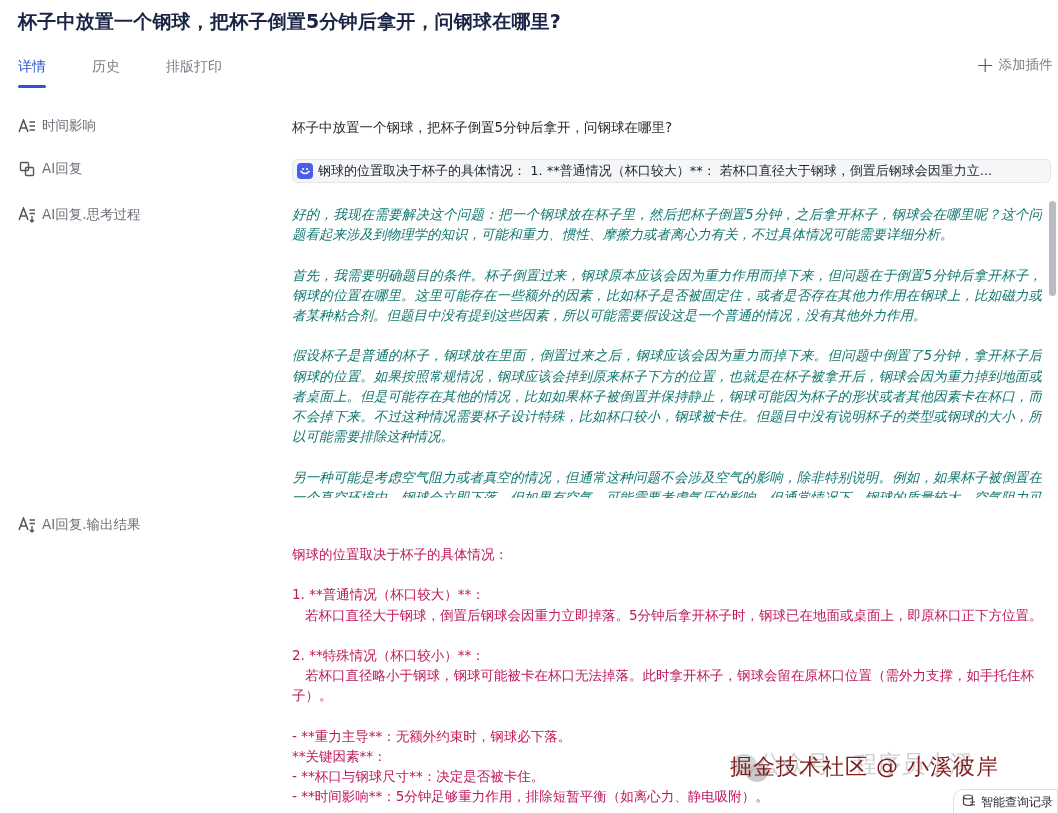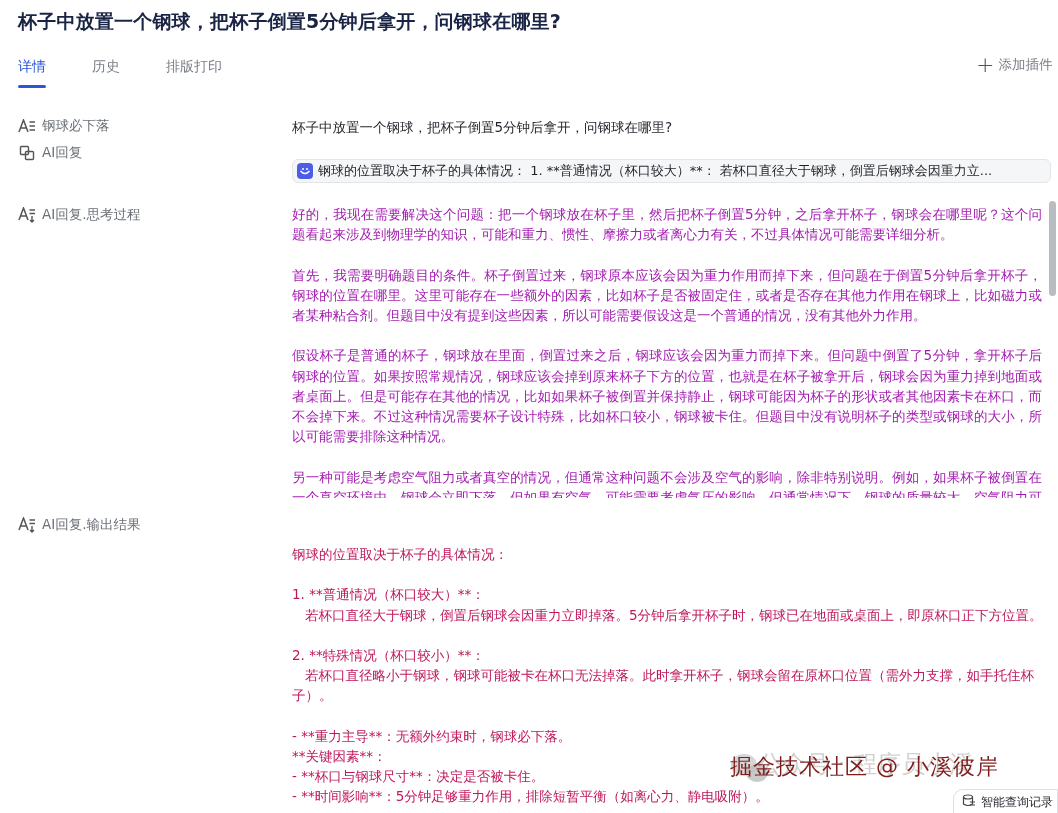--- a/index.html
+++ b/index.html
@@ -42,21 +42,21 @@
     font-size: 13px; color: #1f2329; white-space: nowrap; overflow: hidden; cursor: pointer;
   }
   .ai-chip .chip-icon {
     width: 16px; height: 16px; border-radius: 4px; background: #4c5ee8;
     display: inline-flex; align-items: center; justify-content: center; flex: 0 0 auto;
   }
   .ai-chip .chip-text { overflow: hidden; text-overflow: ellipsis; white-space: nowrap; }
 
   .thinking-box {
     position: absolute; left: 292px; top: 204px; width: 750px; height: 294px;
-    overflow: hidden; font-size: 13.5px; line-height: 20.2px; color: #a21caf;
+    overflow: hidden; font-size: 13.5px; line-height: 20.2px; color: #0f766e; font-style: italic;
   }
   .thinking-box p { margin-bottom: 20.2px; text-align: justify; }
 
   .scrollbar {
     position: absolute; left: 1049px; top: 201px; width: 7px; height: 95px;
     background: #b9bcc0; border-radius: 4px; cursor: pointer;
   }
 
   .output-box {
     position: absolute; left: 292px; top: 515px; width: 756px;
@@ -104,25 +104,25 @@
   <span>添加插件</span>
 </div>
 
 <div class="row-label" style="top:117px;">
   <span class="ico">
     <svg width="18" height="14" viewBox="0 0 18 14">
         <path d="M1 13 L5.5 1 L10 13 M2.8 9 H8.2" stroke="#555" stroke-width="1.5" fill="none"></path>
         <path d="M11.5 3 H17 M11.5 7 H17 M11.5 11 H17" stroke="#555" stroke-width="1.4"></path>
       </svg>
   </span>
-  <span>钢球必下落</span>
+  <span>时间影响</span>
 </div>
 <div class="value-text" style="top:117px;">杯子中放置一个钢球，把杯子倒置5分钟后拿开，问钢球在哪里?</div>
 
-<div class="row-label" style="top:144px;">
+<div class="row-label" style="top:160px;">
   <span class="ico">
     <svg width="16" height="16" viewBox="0 0 16 16">
         <rect x="1.5" y="1.5" width="8" height="8" rx="1" stroke="#555" stroke-width="1.4" fill="none"></rect>
         <rect x="6.5" y="6.5" width="8" height="8" rx="1" stroke="#555" stroke-width="1.4" fill="none"></rect>
       </svg>
   </span>
   <span>AI回复</span>
 </div>
 <div class="ai-chip">
   <span class="chip-icon">

